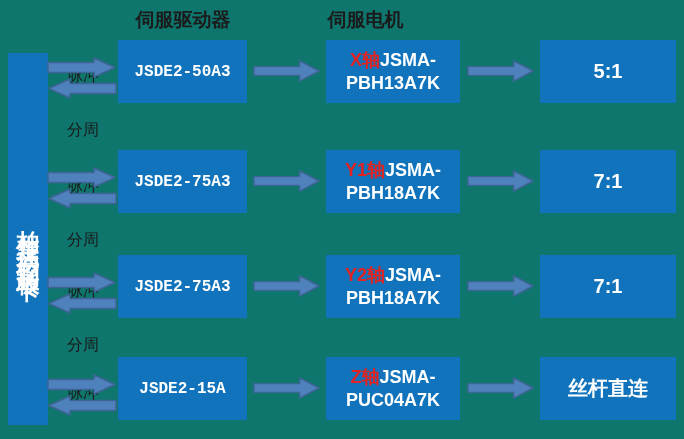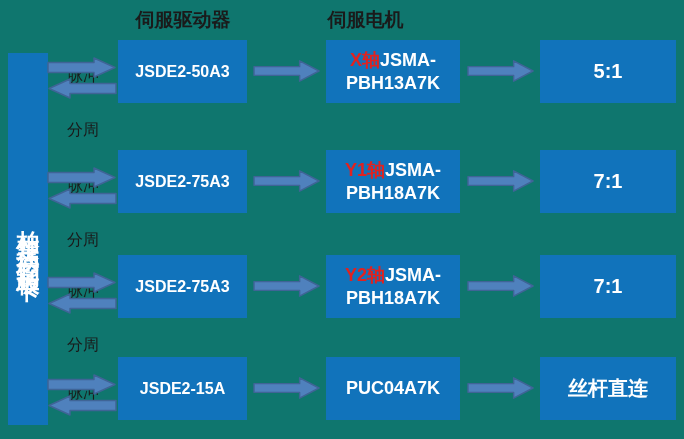--- a/index.html
+++ b/index.html
@@ -61,21 +61,21 @@
   .sig-arrow{position:absolute;left:1px;width:70px;height:21px;}
   .sig-arrow.to-right{top:17px;}
   .sig-arrow.to-left{top:38px;}
   
   .box{
     position:absolute;top:0;height:63px;
     background:var(--box-blue);color:var(--text-white);
     display:flex;flex-direction:column;align-items:center;justify-content:center;
     text-align:center;
   }
-  .driver-box{left:118px;width:129px;font-size:16px;font-weight:bold;}
+  .driver-box{left:118px;width:129px;font-size:16px;font-weight:bold;font-family:Liberation Mono, monospace;}
   .motor-box{left:326px;width:134px;font-size:18px;font-weight:bold;line-height:23px;}
   .ratio-box{left:540px;width:136px;font-size:20px;font-weight:bold;}
   .axis{color:var(--axis-red);}
   
   .flow-arrow{position:absolute;top:19px;width:68px;height:24px;}
   .flow-arrow.a1{left:253px;}
   .flow-arrow.a2{left:467px;}
   .blk{fill:var(--arrow-fill);stroke:var(--arrow-stroke);stroke-width:1.5;stroke-linejoin:round;}
 </style>
 </head>
@@ -175,20 +175,21 @@
       <svg class="sig-arrow to-left" viewBox="0 0 70 21">
           <polygon class="blk" points="69,5.5 23,5.5 23,1 2,10.5 23,20 23,15.5 69,15.5"></polygon>
         </svg>
       <div class="sig-label sig-divide">分周</div>
     </div>
     <div class="box driver-box">JSDE2-15A</div>
     <svg class="flow-arrow a1" viewBox="0 0 70 24">
         <polygon class="blk" points="1,7.5 48,7.5 48,1.5 68,12 48,22.5 48,16.5 1,16.5"></polygon>
       </svg>
     <div class="box motor-box">
+      <div><span class="axis">Z轴</span><span>JSMA-</span></div>
       <div>PUC04A7K</div>
     </div>
     <svg class="flow-arrow a2" viewBox="0 0 70 24">
         <polygon class="blk" points="1,7.5 48,7.5 48,1.5 68,12 48,22.5 48,16.5 1,16.5"></polygon>
       </svg>
     <div class="box ratio-box">丝杆直连</div>
   </div>
 
 </div>
 

